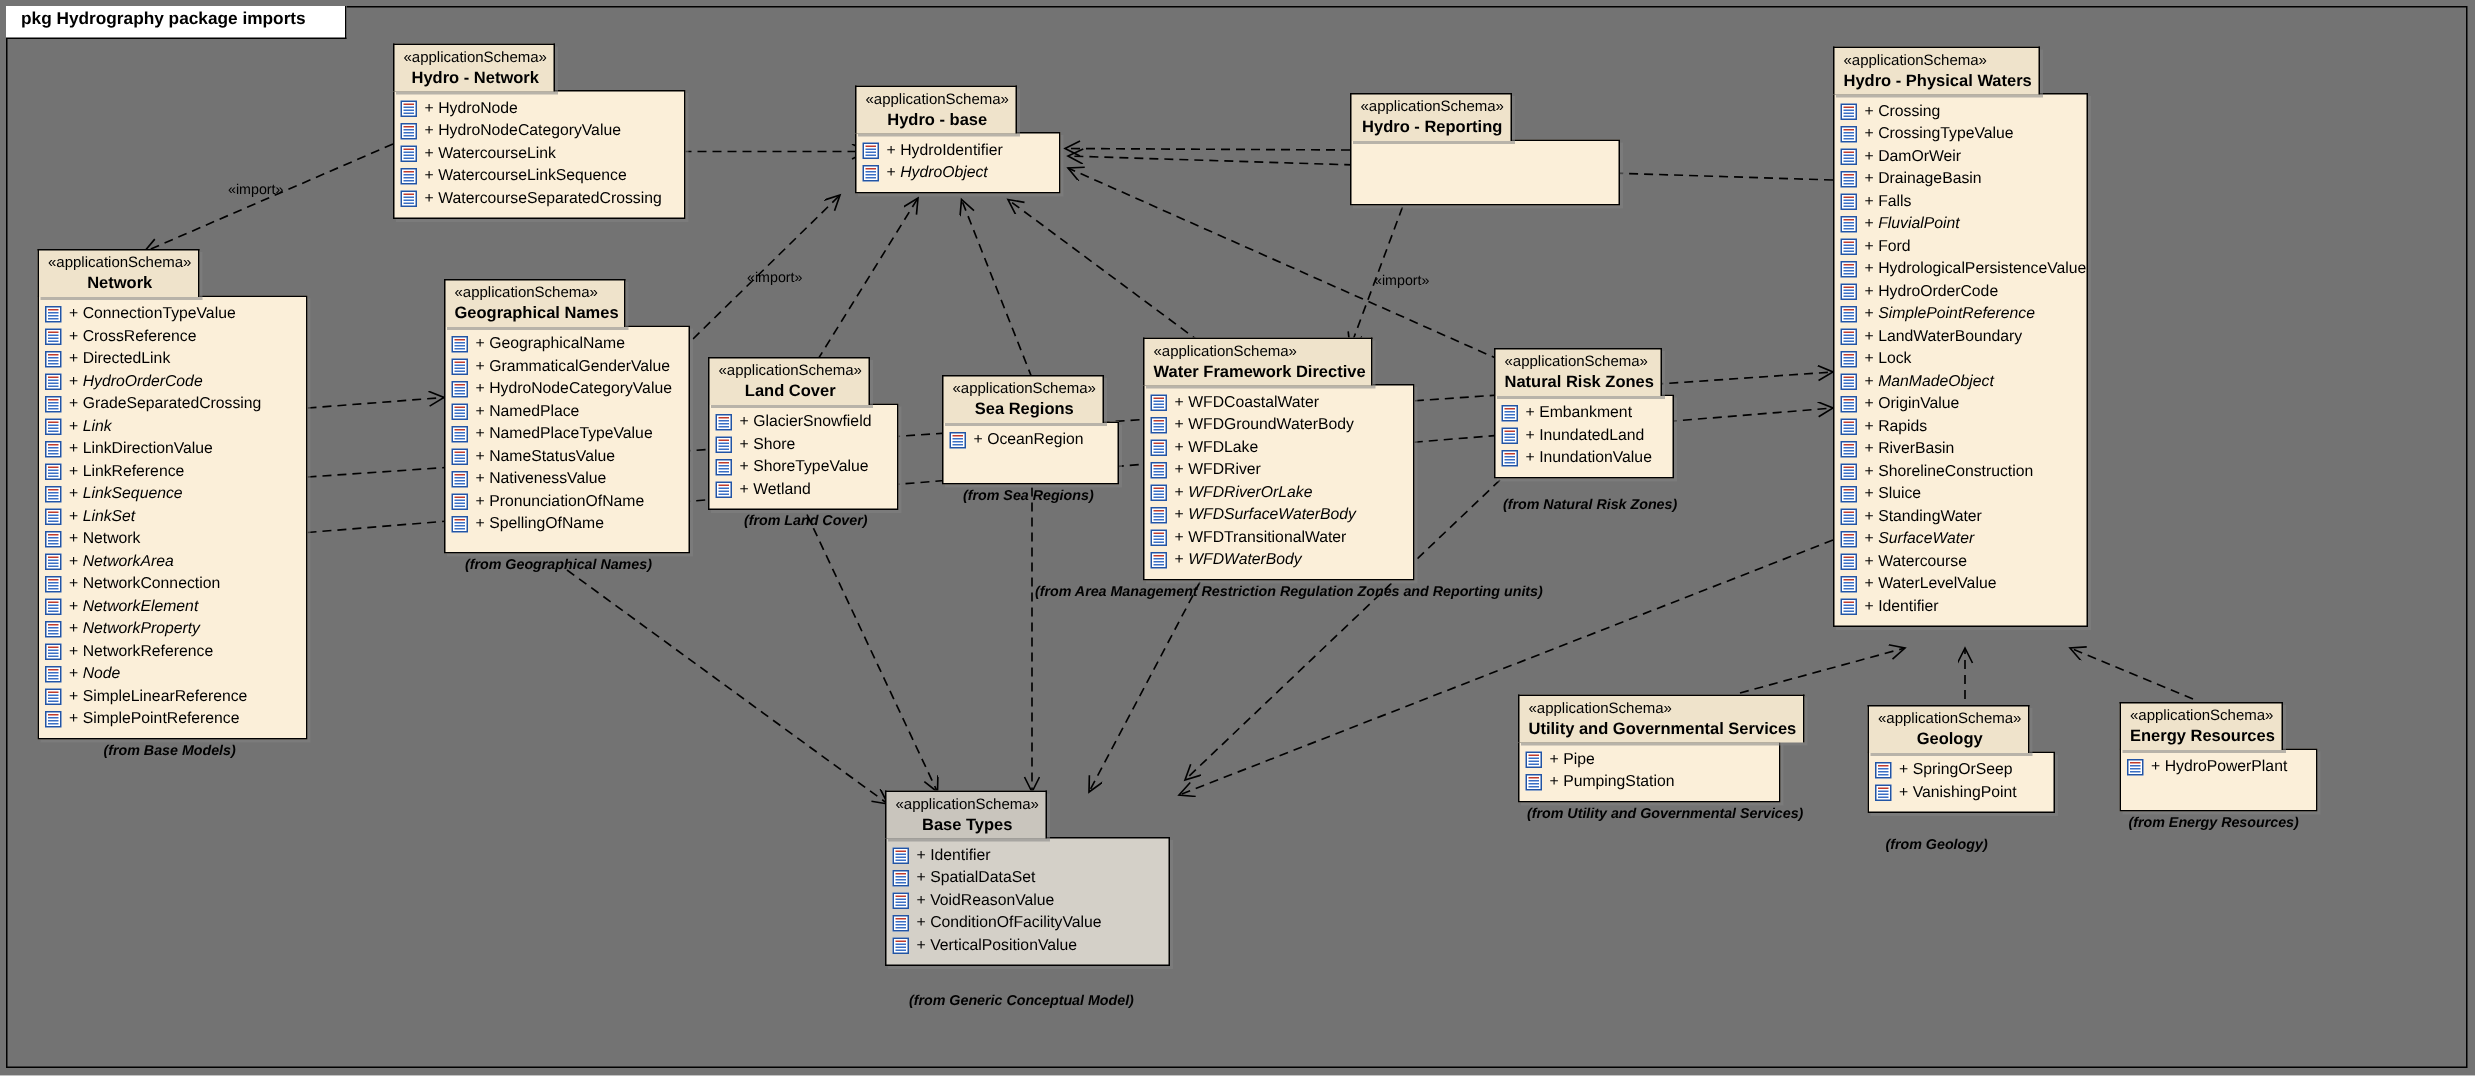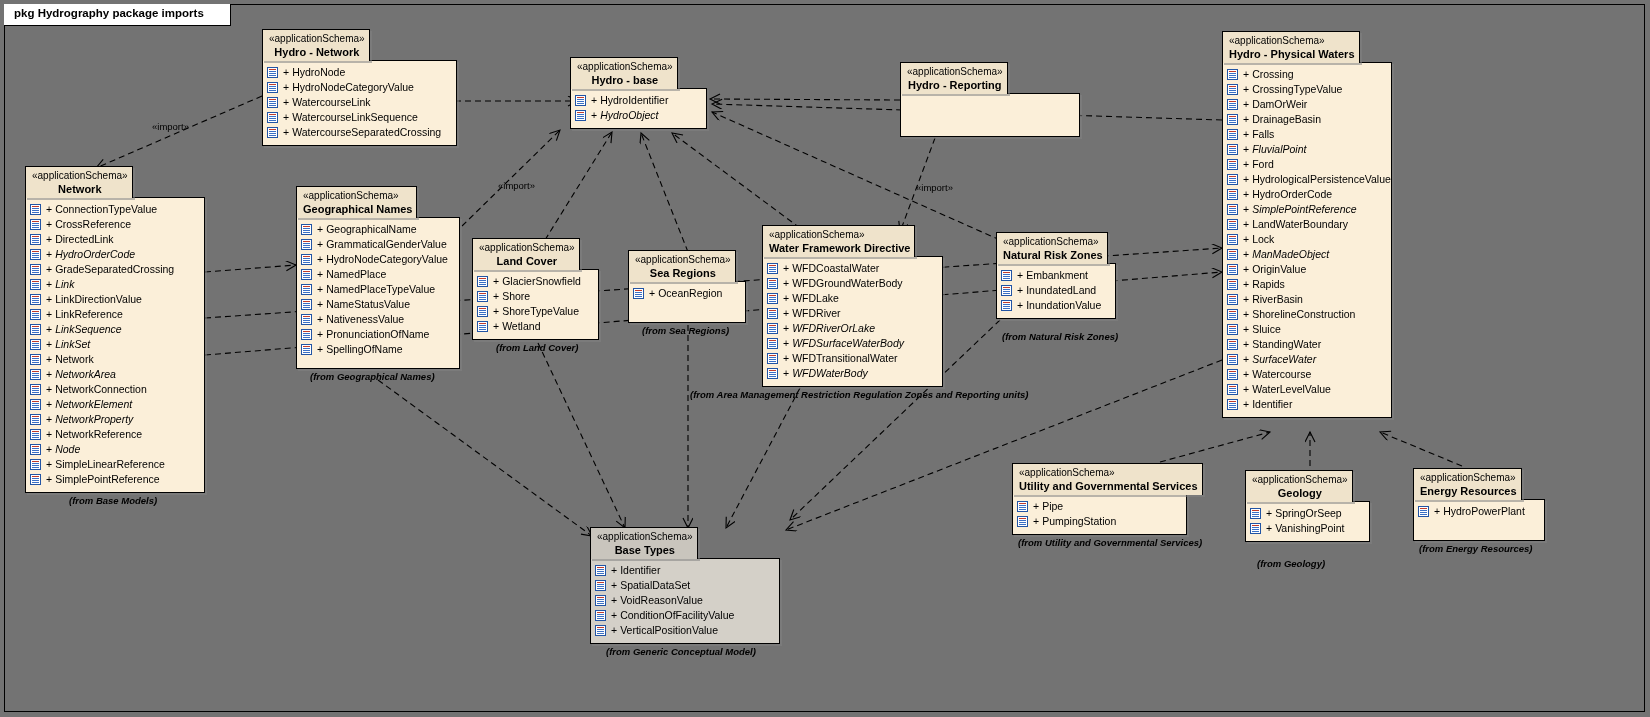--- a/index.html
+++ b/index.html
@@ -1094,21 +1094,21 @@
           <span class="cls-icon">
             <i class="r1"></i>
             <i class="r2"></i>
             <i class="r3"></i>
             <i class="r4"></i>
           </span>
           <span class="vis">+</span>
           <span class="nm">VerticalPositionValue</span>
         </div>
       </div>
-    <div class="fromlabel" style="left:16px; top:100%; margin-top:2px;">(from Generic Conceptual Model)</div>
+    <div class="fromlabel" style="left:16px; top:100%; margin-top:18px;">(from Generic Conceptual Model)</div>
   </div>
 
   <div class="pkg" style="left:1012px; top:463px;">
     <div class="pkg-tab">
       <div class="pkg-stereo">«applicationSchema»</div>
       <div class="pkg-title">Utility and Governmental Services</div>
     </div>
     <div class="pkg-body" style="width:175px;">
         <div class="cls">
           <span class="cls-icon">

